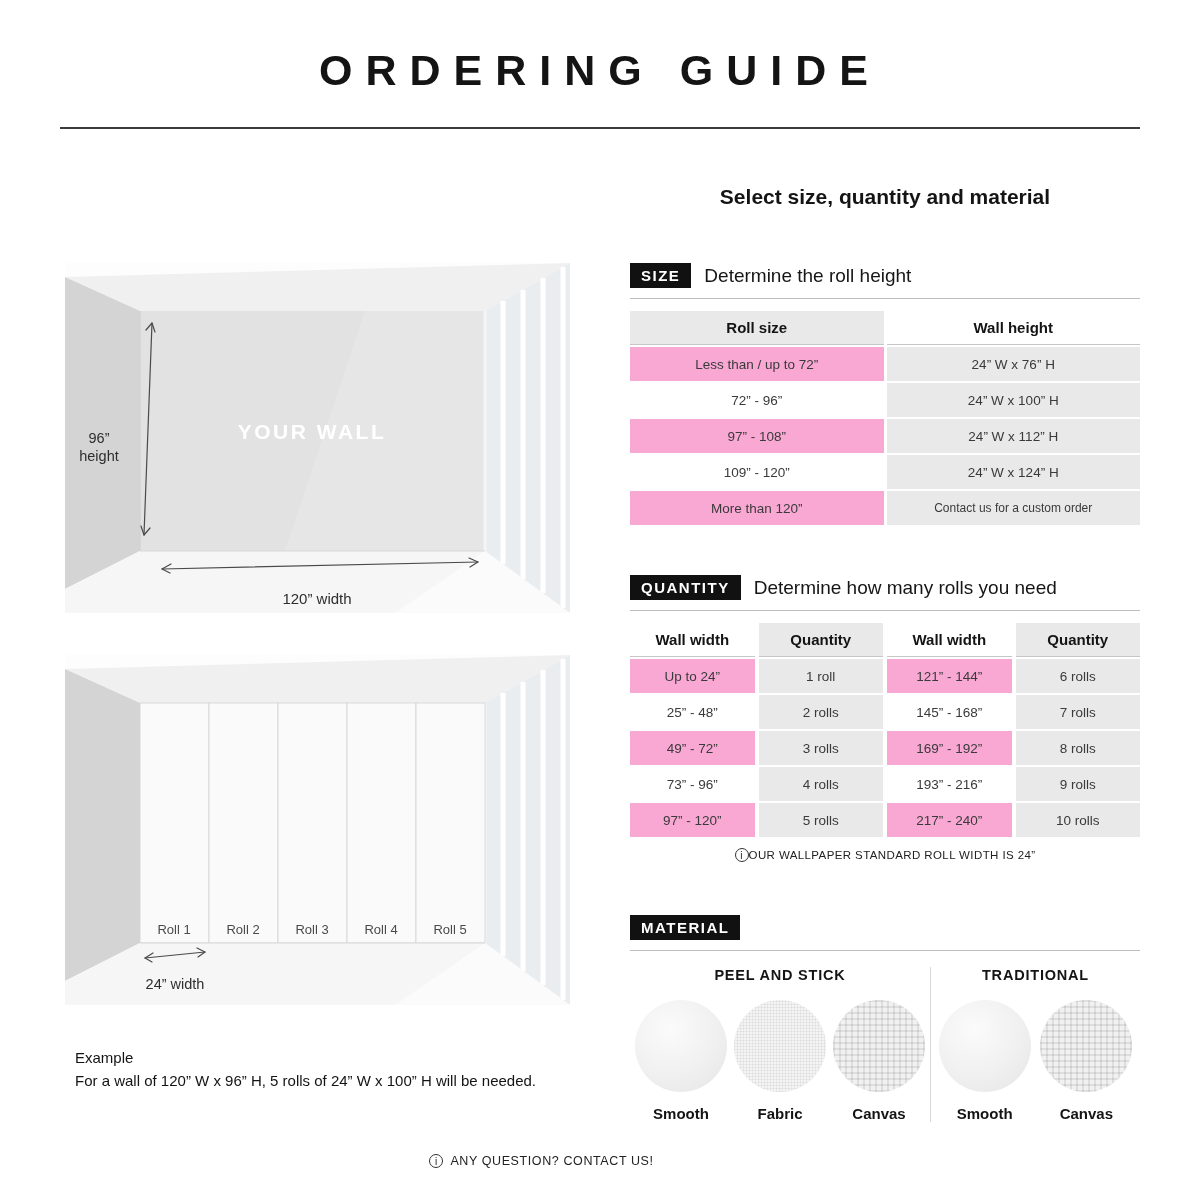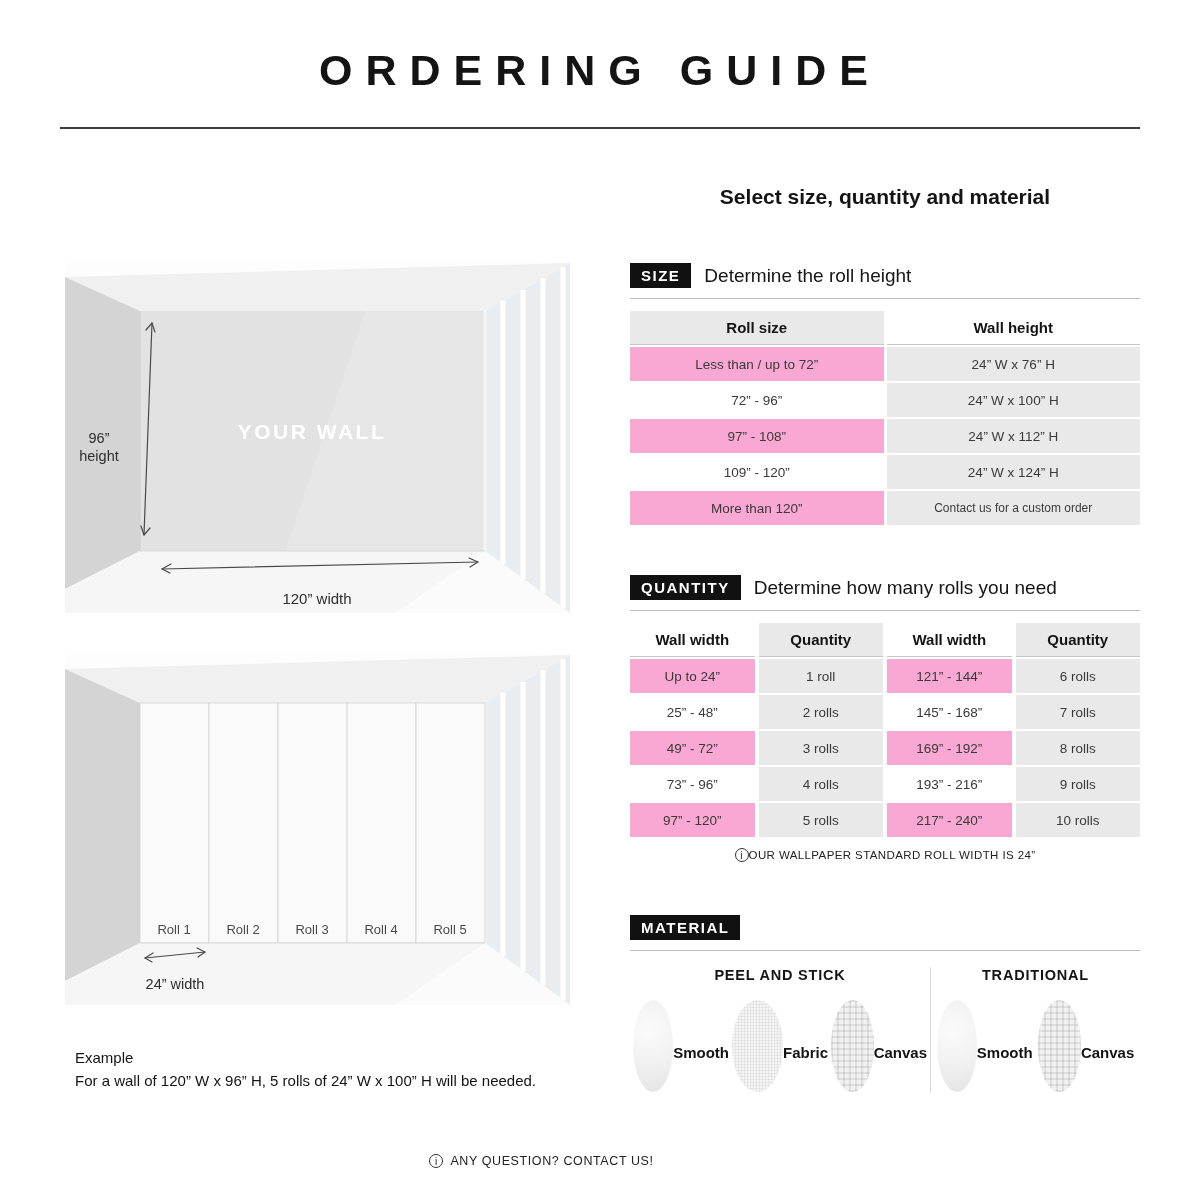--- a/index.html
+++ b/index.html
@@ -80,21 +80,21 @@
 
   .material-body { display:flex; margin-top:16px; }
   .mat-group { display:flex; flex-direction:column; }
   .mat-group.g1 { width:300px; }
   .mat-group.g2 { flex:1; border-left:1px solid #d7d7d7; }
   .mat-title {
     text-align:center; font-size:14.5px; font-weight:bold;
     letter-spacing:0.8px; margin-bottom:17px; color:#141414;
   }
   .swatch-row { display:flex; justify-content:space-evenly; }
-  .swatch { display:flex; align-items:center; width:96px; }
+  .swatch { display:flex; flex-direction:column; align-items:center; width:96px; }
   .swatch-circle { width:92px; height:92px; border-radius:50%; }
   .swatch-label { margin-top:13px; font-size:15px; font-weight:bold; color:#141414; }
 
   .tex-smooth { background:radial-gradient(circle at 38% 32%, #fbfbfb 0%, #f0f0f0 55%, #e4e4e4 100%); }
   .tex-fabric {
     background-color:#f4f4f4;
     background-image:
       repeating-linear-gradient(0deg, rgba(0,0,0,0.05) 0 1px, transparent 1px 3px),
       repeating-linear-gradient(90deg, rgba(0,0,0,0.05) 0 1px, transparent 1px 3px);
   }

